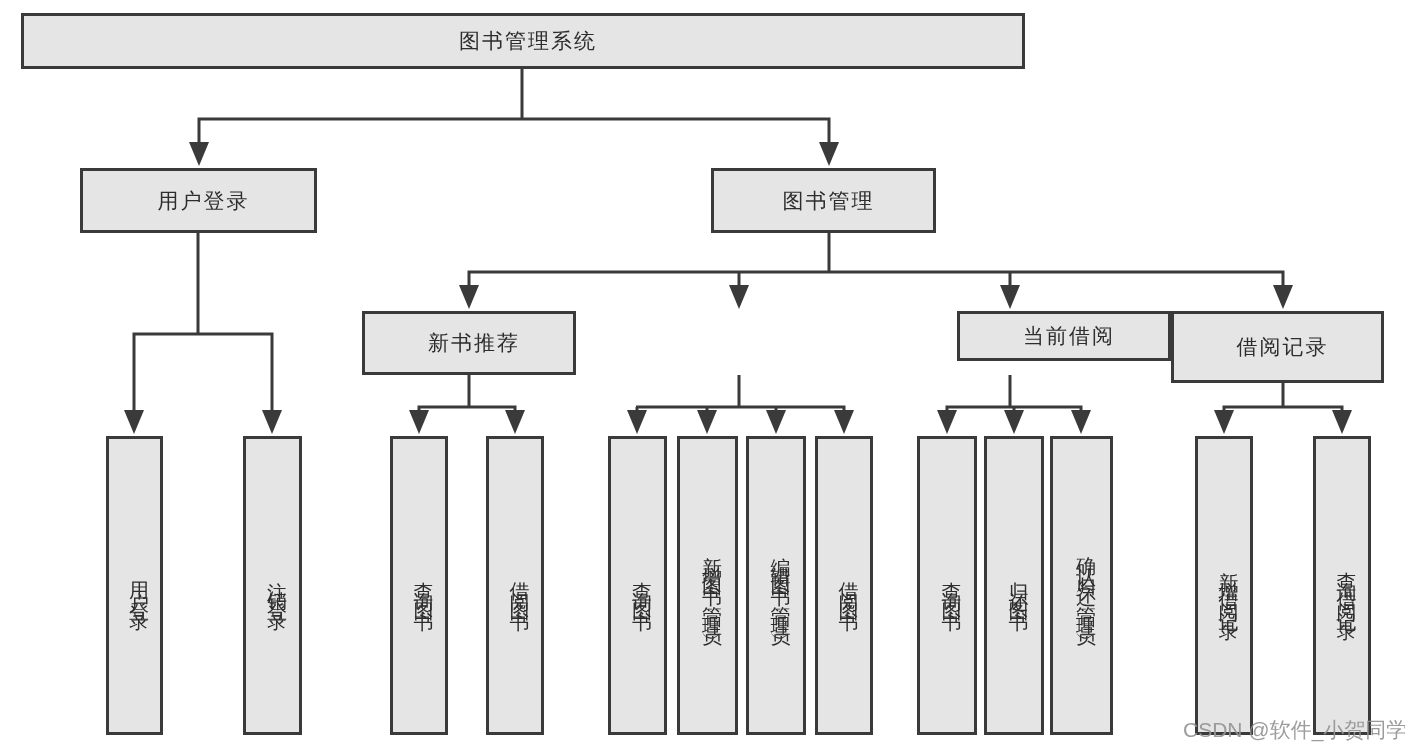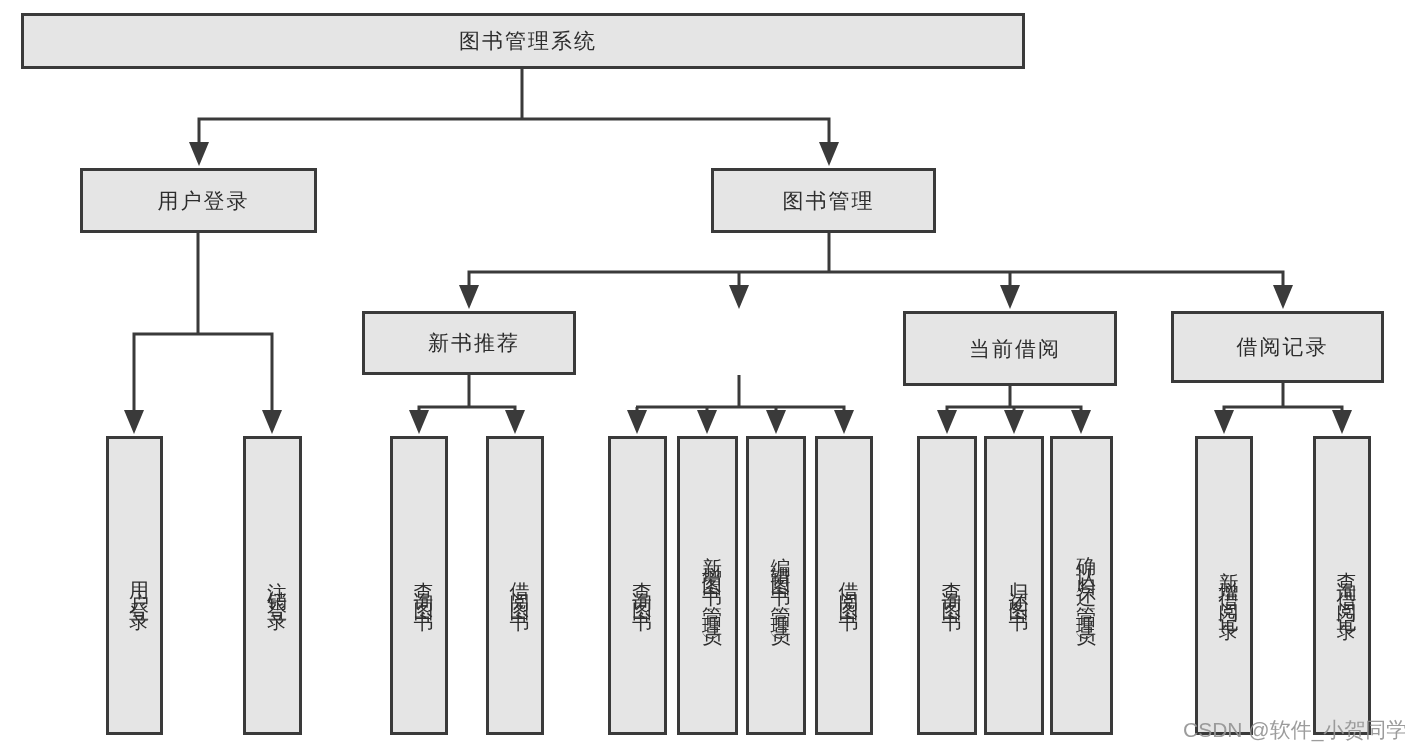--- a/index.html
+++ b/index.html
@@ -28,21 +28,21 @@
     line-height:1;
   }
   
   .n-root{left:21px;top:13px;width:1004px;height:56px;}
   
   .n-user-login{left:80px;top:168px;width:237px;height:65px;}
   .n-book-mgmt{left:711px;top:168px;width:225px;height:65px;}
   
   .n-new-book{left:362px;top:311px;width:214px;height:64px;}
   .n-book-borrow{left:633px;top:311px;width:214px;height:64px;}
-  .n-current-borrow{left:903px;top:311px;width:214px;height:75px;}
+  .n-current-borrow{left:957px;top:311px;width:214px;height:50px;}
   .n-borrow-record{left:1171px;top:311px;width:213px;height:72px;}
   
   .leaf{top:436px;height:299px;}
   .l-user-login{left:106px;width:57px;}
   .l-logout{left:243px;width:59px;}
   .l-query-book-a{left:390px;width:58px;}
   .l-borrow-book-a{left:486px;width:58px;}
   .l-query-book-b{left:608px;width:59px;}
   .l-add-book{left:677px;width:61px;}
   .l-edit-book{left:746px;width:60px;}

